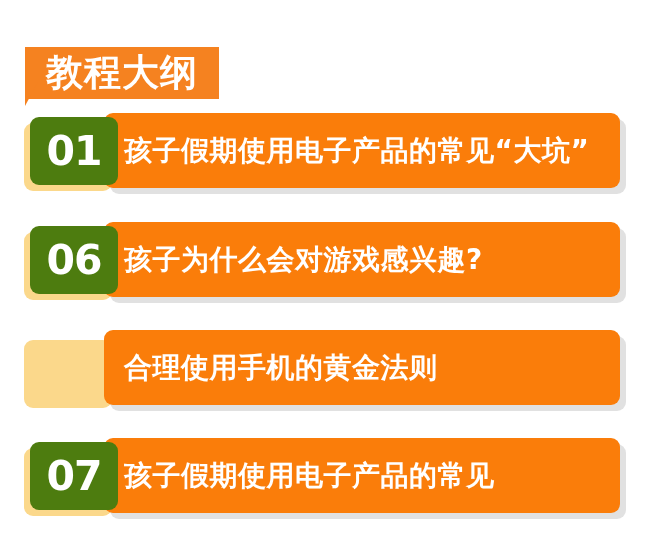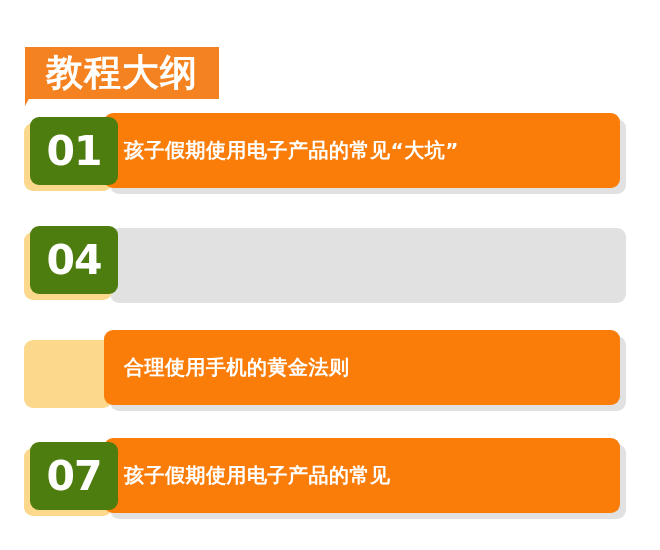--- a/index.html
+++ b/index.html
@@ -113,21 +113,21 @@
     top: 0px;
     width: 516px;
     height: 75px;
     background: #FA7D0A;
     border-radius: 9px;
     display: flex;
     align-items: center;
   }
   .bar-text {
     color: #ffffff;
-    font-size: 20px;
+    font-size: 28px;
     font-weight: bold;
     letter-spacing: .5px;
     padding-left: 20px;
     white-space: nowrap;
     font-family: "DejaVu Sans", "Liberation Sans", sans-serif;
   }
 </style>
 </head>
 <body>
 
@@ -145,22 +145,25 @@
     <span class="bar-text">孩子假期使用电子产品的常见“大坑”</span>
   </div>
   <div class="badge">
     <span class="badge-num">01</span>
   </div>
 </div>
 
 <div class="outline-row" style="top:222px;">
   <div class="bar-shadow"></div>
   <div class="badge-plate"></div>
+  <div class="bar">
+    <span class="bar-text">孩子为什么会对游戏感兴趣?</span>
+  </div>
   <div class="badge">
-    <span class="badge-num">04</span>
+    <span class="badge-num">06</span>
   </div>
 </div>
 
 <div class="outline-row" style="top:330px;">
   <div class="bar-shadow"></div>
   <div class="badge-plate"></div>
   <div class="bar">
     <span class="bar-text">合理使用手机的黄金法则</span>
   </div>
 </div>

